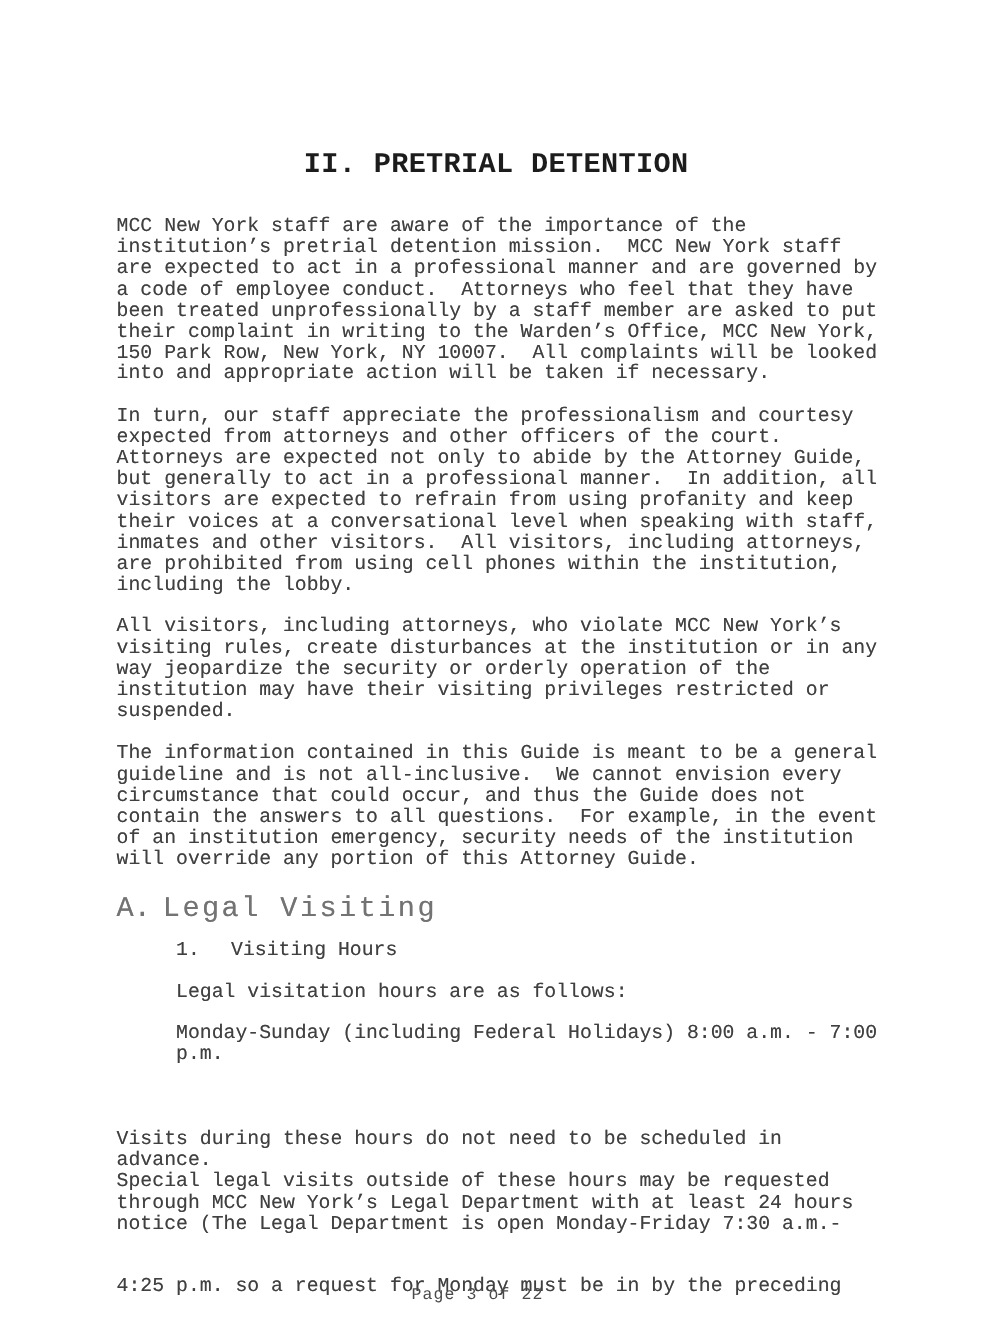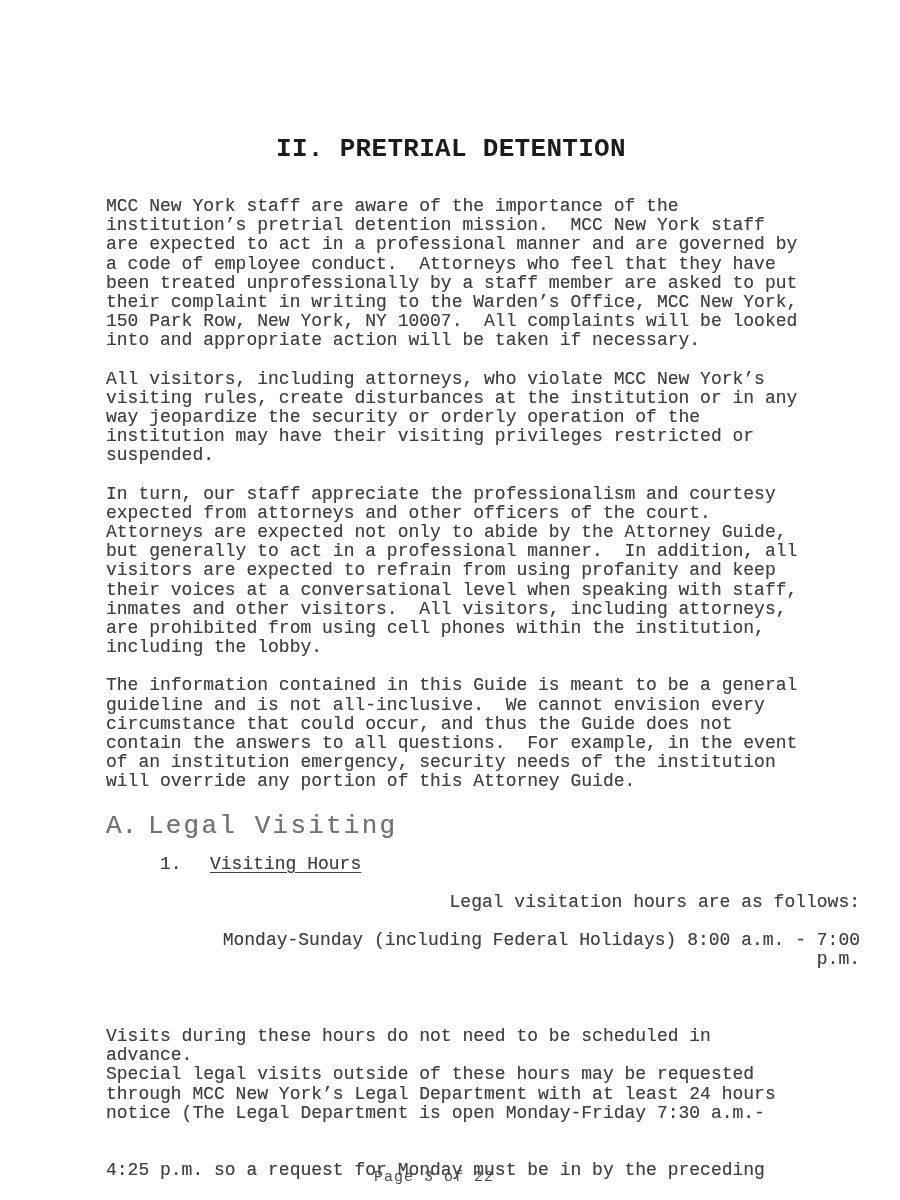--- a/index.html
+++ b/index.html
@@ -31,21 +31,21 @@
     white-space: pre;
   }
   .para {
     font-size: 18px;
     line-height: 19.2px;
     white-space: pre-wrap;
     margin: 0 0 19px 0;
     width: 700px;
     text-shadow: 0 0 0.4px rgba(60,60,60,0.55);
   }
-  .indent { margin-left: 54px; text-align: right; }
+  .indent { margin-left: 54px; }
   .section-heading {
     font-size: 26px;
     line-height: 30px;
     letter-spacing: 2.2px;
     color: #737373;
     margin: 0 0 14px 0;
     white-space: pre;
     text-shadow: 0 0 0.4px rgba(60,60,60,0.5);
   }
   .section-label {
@@ -58,21 +58,20 @@
     line-height: 19.2px;
     margin: 0 0 19px 54px;
     white-space: pre;
     text-shadow: 0 0 0.4px rgba(60,60,60,0.55);
   }
   .sub-number {
     display: inline-block;
     width: 50px;
   }
   .u {
-    text-decoration: underline;
     text-underline-offset: 3px;
   }
   .u-light {
     text-underline-offset: 3px;
     text-decoration-thickness: 1px;
   }
   .p5-block { margin-bottom: 0; }
   .p5-line {
     font-size: 18px;
     line-height: 19.2px;
@@ -117,35 +116,35 @@
 
   <p class="para">MCC New York staff are aware of the importance of the
 institution’s pretrial detention mission.  MCC New York staff
 are expected to act in a professional manner and are governed by
 a code of employee conduct.  Attorneys who feel that they have
 been treated unprofessionally by a staff member are asked to put
 their complaint in writing to the Warden’s Office, MCC New York,
 150 Park Row, New York, NY 10007.  All complaints will be looked
 into and appropriate action will be taken if necessary.</p>
 
-  <p class="para">All visitors, including attorneys, who violate MCC New York’s
-visiting rules, create disturbances at the institution or in any
-way jeopardize the security or orderly operation of the
-institution may have their visiting privileges restricted or
-suspended.</p>
-
   <p class="para">In turn, our staff appreciate the professionalism and courtesy
 expected from attorneys and other officers of the court.
 Attorneys are expected not only to abide by the Attorney Guide,
 but generally to act in a professional manner.  In addition, all
 visitors are expected to refrain from using profanity and keep
 their voices at a conversational level when speaking with staff,
 inmates and other visitors.  All visitors, including attorneys,
 are prohibited from using cell phones within the institution,
 including the lobby.</p>
+
+  <p class="para">All visitors, including attorneys, who violate MCC New York’s
+visiting rules, create disturbances at the institution or in any
+way jeopardize the security or orderly operation of the
+institution may have their visiting privileges restricted or
+suspended.</p>
 
   <p class="para">The information contained in this Guide is meant to be a general
 guideline and is not all-inclusive.  We cannot envision every
 circumstance that could occur, and thus the Guide does not
 contain the answers to all questions.  For example, in the event
 of an institution emergency, security needs of the institution
 will override any portion of this Attorney Guide.</p>
 
   <div class="section-heading"><span class="section-label">A.</span><span>Legal Visiting</span></div>
 

